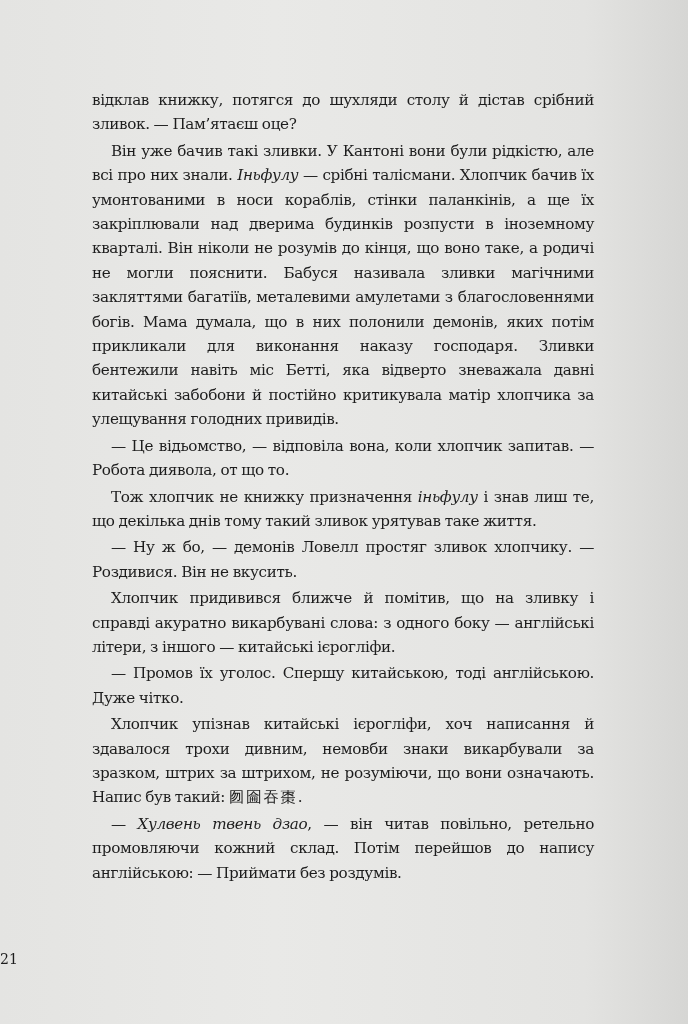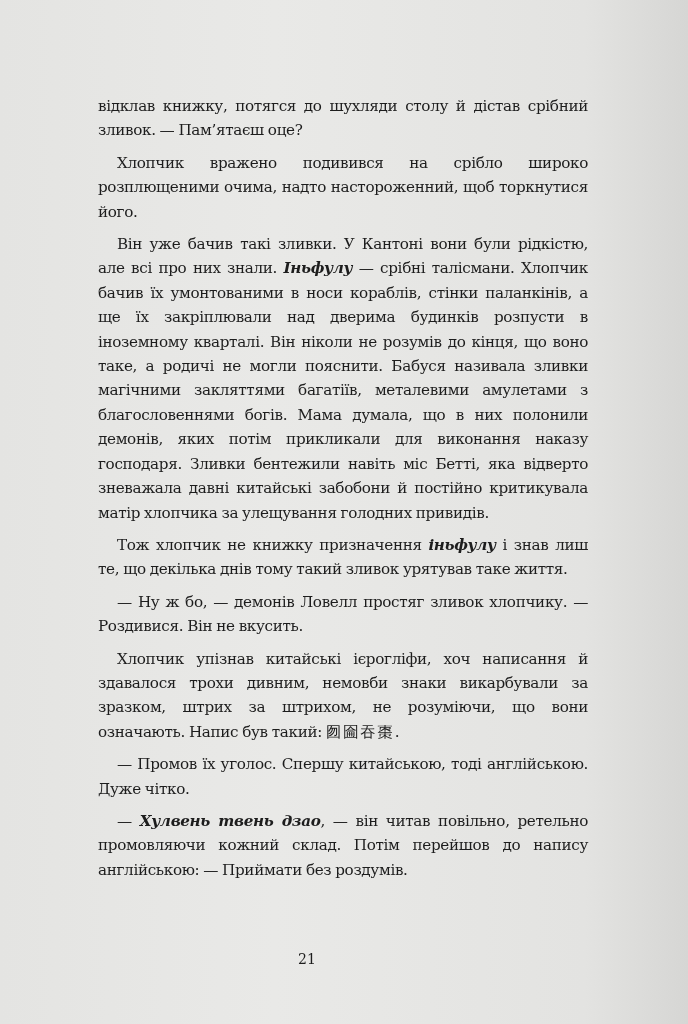--- a/index.html
+++ b/index.html
@@ -7,35 +7,36 @@
       width: 688px; height: 1024px; overflow: hidden;
       background: linear-gradient(90deg, #e4e4e2 0%, #e9e9e7 40%, #e3e3e1 85%, #d6d6d4 100%);
       position: relative;
     }
     .page {
       position: absolute; left: 90px; top: 86px; width: 506px;
       font-family: "DejaVu Serif", "Liberation Serif", serif;
       font-size: 15.2px; line-height: 24.4px; color: #1d1d1d;
       text-align: justify; letter-spacing: -0.35px; word-spacing: -0.5px;
     }
-    .page p { margin: 8px; text-indent: 19px; }
+    .page p { margin: 2px; text-indent: 19px; }
     .page p.noindent { text-indent: 0; }
-    em { font-style: italic; font-weight: bold; }
+    em { font-style: italic; }
     .cjk { letter-spacing: 2px; }
     .pagenum {
-      position: absolute; left: 0; width: 614px; top: 951px; text-align: center;
+      position: absolute; left: 0; width: 614px; top: 951px; text-align: left;
       font-family: "DejaVu Serif", "Liberation Serif", serif; font-size: 14px; color: #1d1d1d;
     }
   </style>
 </head>
 <body>
 
 <div class="page" id="page">
     <p class="noindent"><span>відклав книжку, потягся до шухляди столу й дістав срібний зливок. — Пам’ятаєш оце?</span></p>
-    <p><span>Хлопчик вражено подивився на срібло широко розплющеними очима, надто настороженний, щоб торкнутися його.</span></p>
     <p><span>Він уже бачив такі зливки. У Кантоні вони були рідкістю, але всі про них знали. </span><em>Іньфулу</em><span> — срібні талісмани. Хлопчик бачив їх умонтованими в носи кораблів, стінки паланкінів, а ще їх закріплювали над дверима будинків розпусти в іноземному кварталі. Він ніколи не розумів до кінця, що воно таке, а родичі не могли пояснити. Бабуся називала зливки магічними закляттями багатіїв, металевими амулетами з благословеннями богів. Мама думала, що в них полонили демонів, яких потім прикликали для виконання наказу господаря. Зливки бентежили навіть міс Бетті, яка відверто зневажала давні китайські забобони й постійно критикувала матір хлопчика за улещування голодних привидів.</span></p>
+    <p><span>— Це відьомство, — відповіла вона, коли хлопчик запитав. — Робота диявола, от що то.</span></p>
     <p><span>Тож хлопчик не книжку призначення </span><em>іньфулу</em><span> і знав лиш те, що декілька днів тому такий зливок урятував таке життя.</span></p>
     <p><span>— Ну ж бо, — демонів Ловелл простяг зливок хлопчику. — Роздивися. Він не вкусить.</span></p>
+    <p><span>Хлопчик придивився ближче й помітив, що на зливку і справді акуратно викарбувані слова: з одного боку — англійські літери, з іншого — китайські ієрогліфи.</span></p>
+    <p><span>— Промов їх уголос. Спершу китайською, тоді англійською. Дуже чітко.</span></p>
     <p><span>Хлопчик упізнав китайські ієрогліфи, хоч написання й здавалося трохи дивним, немовби знаки викарбували за зразком, штрих за штрихом, не розуміючи, що вони означають. Напис був такий: </span><span class="cjk">囫圇吞棗</span><span>.</span></p>
-    <p><span>— Промов їх уголос. Спершу китайською, тоді англійською. Дуже чітко.</span></p>
     <p><span>— </span><em>Хулвень твень дзао</em><span>, — він читав повільно, ретельно промовляючи кожний склад. Потім перейшов до напису англійською: — Приймати без роздумів.</span></p>
   </div>
 <div class="pagenum">21</div>
 
 </body></html>

